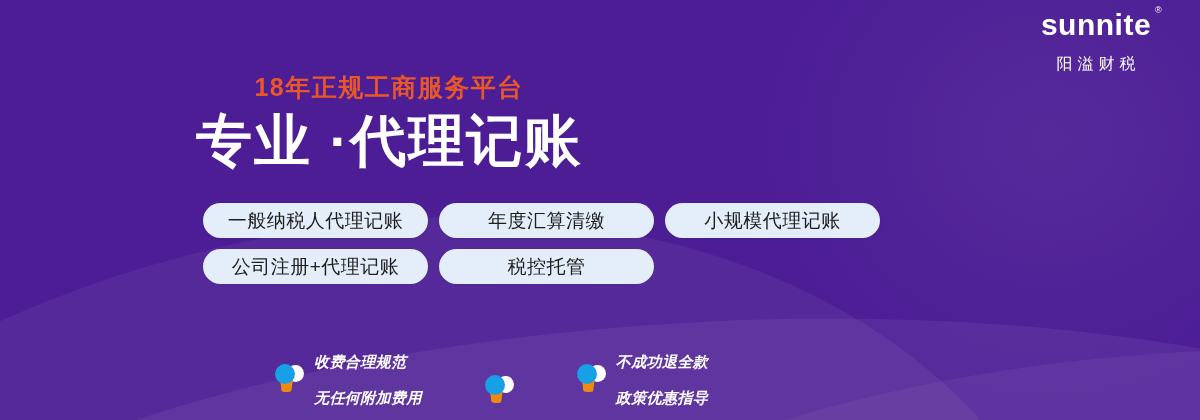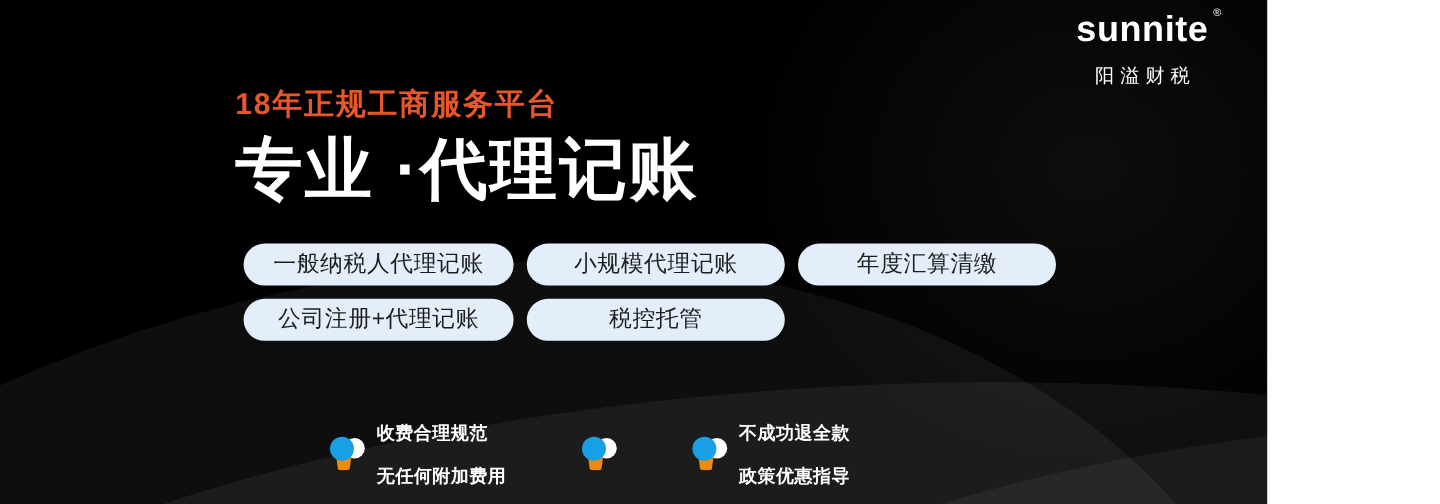--- a/index.html
+++ b/index.html
@@ -3,24 +3,24 @@
 <meta charset="utf-8">
 <style>
   html, body {
     margin: 0;
     padding: 0;
     background: #ffffff;
   }
 
   #banner {
     position: relative;
-    width: 1056px;
+    width: 1200px;
     height: 420px;
     overflow: hidden;
-    background: #000000;
+    background: #4c1d95;
     font-family: "Liberation Sans", "DejaVu Sans", sans-serif;
     -webkit-font-smoothing: antialiased;
   }
 
   
   .bg-layer {
     position: absolute;
     inset: 0;
     pointer-events: none;
   }
@@ -104,20 +104,21 @@
     text-indent: 5px;
     font-weight: 500;
     color: #ffffff;
   }
 
   
   #headline {
     position: absolute;
     left: 196px;
     top: 72px;
+    text-align: center;
   }
 
   .eyebrow {
     font-size: 25px;
     line-height: 30px;
     font-weight: 700;
     letter-spacing: 1.5px;
     color: #e8572a;
     white-space: nowrap;
   }
@@ -159,22 +160,23 @@
     white-space: nowrap;
     box-shadow: 0 1px 2px rgba(20, 50, 90, 0.12);
   }
 
   
   #features {
     position: absolute;
     left: 274px;
     top: 352px;
     display: flex;
-    align-items: center;
+    align-items: flex-end;
     gap: 62px;
+    font-style: italic;
   }
 
   .feature {
     display: flex;
     align-items: center;
     gap: 10px;
   }
 
   .feature-icon {
     position: relative;
@@ -248,22 +250,22 @@
     <div class="logo-cn">阳溢财税</div>
   </div>
 
   <div id="headline">
     <div class="eyebrow">18年正规工商服务平台</div>
     <div class="headline-main">专业 ·代理记账</div>
   </div>
 
   <div id="pill-grid">
     <div class="pill">一般纳税人代理记账</div>
+    <div class="pill">年度汇算清缴</div>
     <div class="pill">小规模代理记账</div>
-    <div class="pill">年度汇算清缴</div>
     <div class="pill">公司注册+代理记账</div>
     <div class="pill">税控托管</div>
   </div>
 
   <div id="features">
 
     <div class="feature">
       <div class="feature-icon">
         <div class="moon"></div>
         <div class="base"></div>

